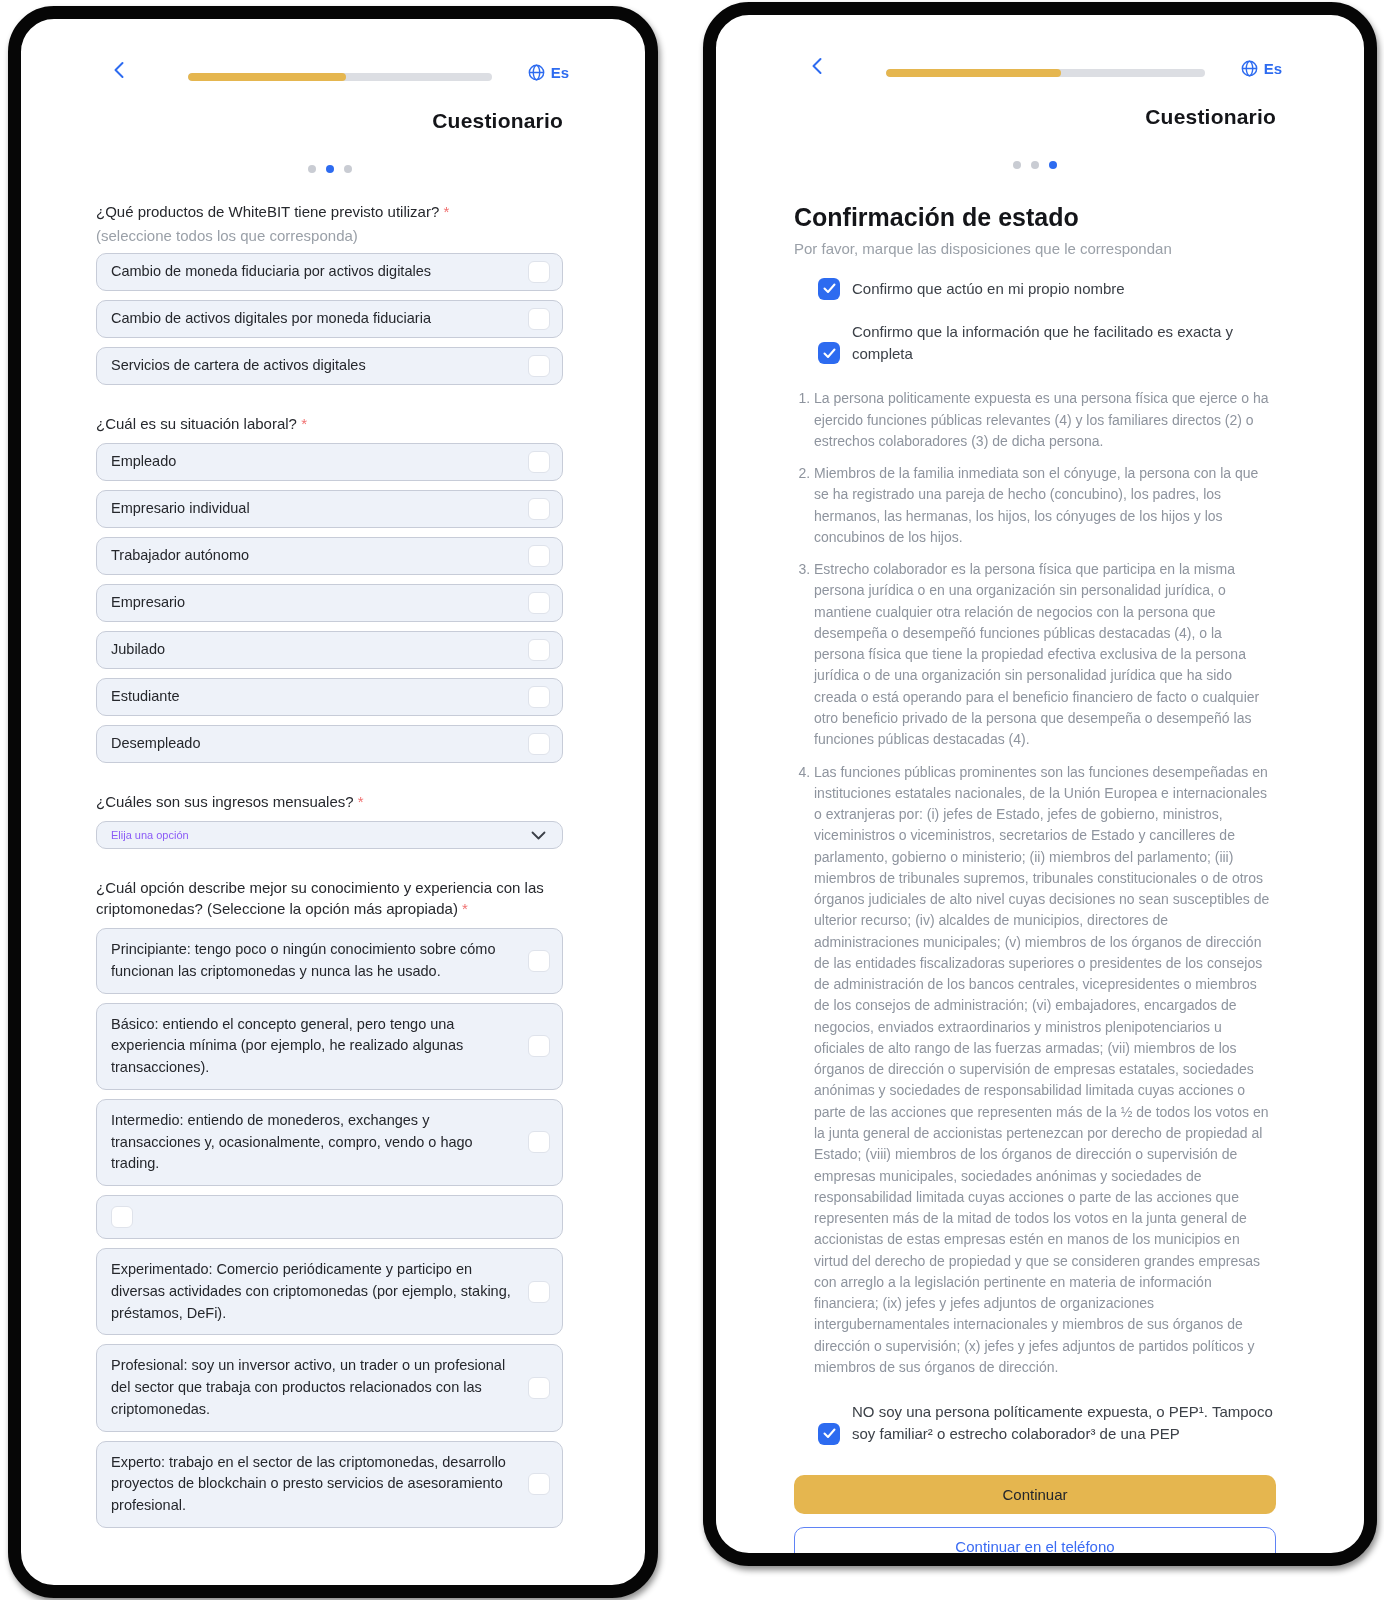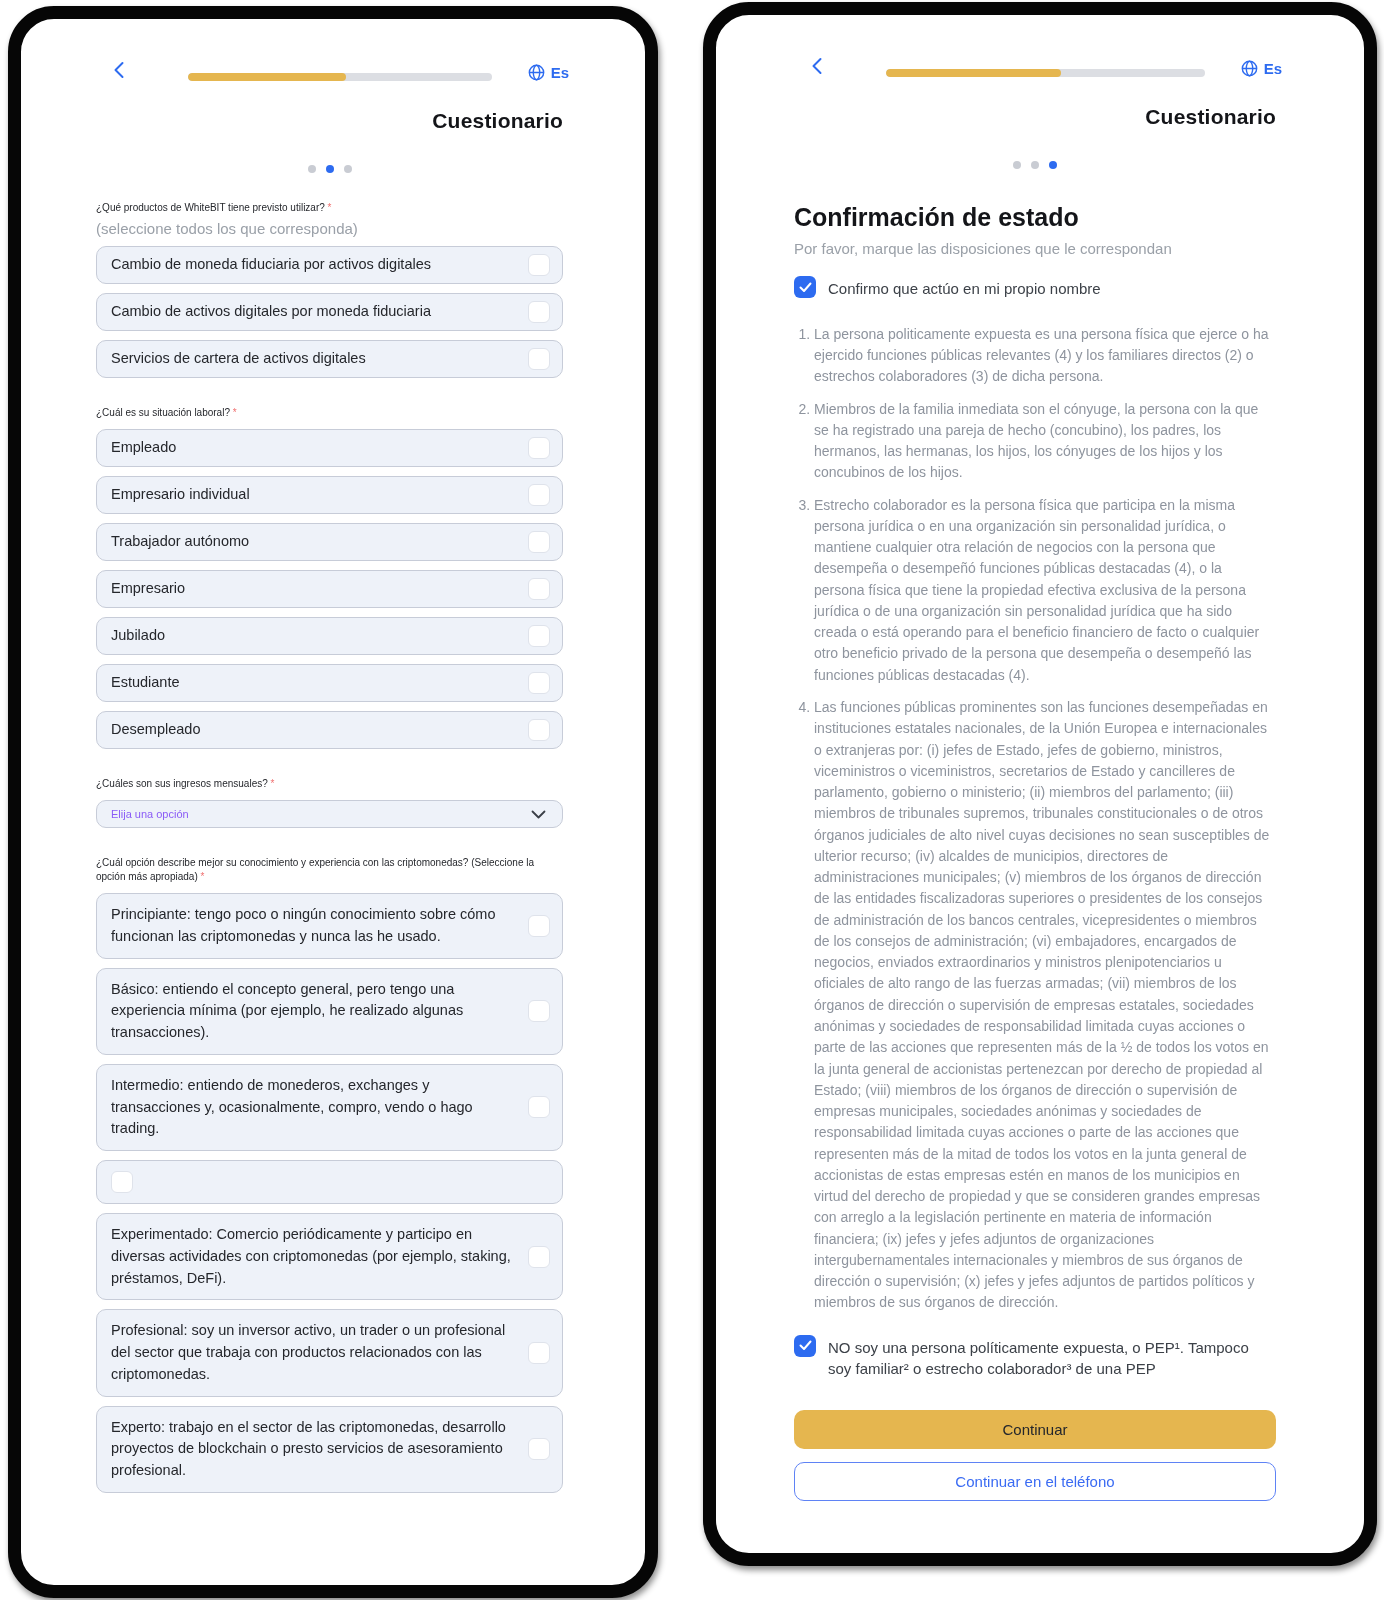--- a/index.html
+++ b/index.html
@@ -25,39 +25,39 @@
   .progress{flex:1;height:8px;background:#dcdee3;border-radius:5px;margin:0 36px 0 58px;overflow:hidden;}
   .progress-fill{height:100%;background:#e5b64f;border-radius:5px;width:50%;}
   .lang{display:flex;align-items:center;gap:6px;color:#2d6bf0;font-size:15px;font-weight:700;cursor:pointer;margin-right:-6px;}
 
   .title{text-align:right;font-size:21px;font-weight:700;color:#141519;margin-top:28px;letter-spacing:.2px;}
   .dots{display:flex;justify-content:center;gap:10px;margin-top:32px;}
   .dot{width:8px;height:8px;border-radius:50%;background:#c9ccd3;}
   .dot.active{background:#2d6bf0;}
 
   
-  .q-label{font-size:10px;color:#26282d;line-height:1.4;margin:28px 0 0 0;}
+  .q-label{font-size:15px;color:#26282d;line-height:1.4;margin:28px 0 0 0;}
   .q-label .req{color:#f07070;}
   .q-hint{font-size:15px;color:#9aa0a8;margin-top:5px;}
   .opt{
     display:flex;align-items:center;justify-content:space-between;gap:14px;
     background:#eef2f9;border:1px solid #c7ccd8;border-radius:10px;
     padding:7px 12px 7px 14px;margin-top:9px;min-height:20px;cursor:pointer;
     box-sizing:border-box;
   }
   .opt-label{font-size:14.5px;color:#25272c;line-height:1.5;}
   .cbx{width:20px;height:20px;background:#ffffff;border:1px solid #dfe3eb;border-radius:6px;flex-shrink:0;}
   .opt.tall{padding-top:10px;padding-bottom:10px;}
   .select-placeholder{font-size:11px;color:#8b5cf6;}
   .chev{flex-shrink:0;display:flex;align-items:center;margin-right:4px;}
 
   
   .section-title{font-size:25px;font-weight:700;color:#141519;margin-top:34px;}
   .section-sub{font-size:15px;color:#9aa0a8;margin-top:8px;}
-  .confirm-row{display:flex;align-items:flex-start;gap:12px;margin-top:20px;cursor:pointer;}
+  .confirm-row{display:flex;align-items:flex-end;gap:12px;margin-top:20px;cursor:pointer;margin-left:24px;}
   .cbx-checked{
     width:22px;height:22px;background:#2d6bf0;border-radius:6px;flex-shrink:0;
     display:flex;align-items:center;justify-content:center;margin-top:-1px;
   }
   .confirm-label{font-size:15px;color:#3c4148;line-height:1.45;padding-top:1px;}
   ol.notes{margin:24px 0 0 0;padding-left:20px;}
   ol.notes li{font-size:14px;color:#8e949e;line-height:1.52;margin-bottom:11px;}
   ol.notes li:last-child{margin-bottom:0;}
   .pep-row{margin-top:22px;}
 
@@ -225,20 +225,28 @@
     <div class="section-sub">Por favor, marque las disposiciones que le correspondan</div>
 
     <div class="confirm-row">
       <span class="cbx-checked">
         <svg width="13" height="11" viewBox="0 0 13 11">
           <polyline points="1.5,5.5 5,9 11.5,1.5" fill="none" stroke="#ffffff" stroke-width="2" stroke-linecap="round" stroke-linejoin="round"></polyline>
         </svg>
       </span>
       <span class="confirm-label">Confirmo que actúo en mi propio nombre</span>
     </div>
+    <div class="confirm-row">
+      <span class="cbx-checked">
+        <svg width="13" height="11" viewBox="0 0 13 11">
+          <polyline points="1.5,5.5 5,9 11.5,1.5" fill="none" stroke="#ffffff" stroke-width="2" stroke-linecap="round" stroke-linejoin="round"></polyline>
+        </svg>
+      </span>
+      <span class="confirm-label">Confirmo que la información que he facilitado es exacta y completa</span>
+    </div>
 
     <ol class="notes">
       <li>La persona politicamente expuesta es una persona física que ejerce o ha ejercido funciones públicas relevantes (4) y los familiares directos (2) o estrechos colaboradores (3) de dicha persona.</li>
       <li>Miembros de la familia inmediata son el cónyuge, la persona con la que se ha registrado una pareja de hecho (concubino), los padres, los hermanos, las hermanas, los hijos, los cónyuges de los hijos y los concubinos de los hijos.</li>
       <li>Estrecho colaborador es la persona física que participa en la misma persona jurídica o en una organización sin personalidad jurídica, o mantiene cualquier otra relación de negocios con la persona que desempeña o desempeñó funciones públicas destacadas (4), o la persona física que tiene la propiedad efectiva exclusiva de la persona jurídica o de una organización sin personalidad jurídica que ha sido creada o está operando para el beneficio financiero de facto o cualquier otro beneficio privado de la persona que desempeña o desempeñó las funciones públicas destacadas (4).</li>
       <li>Las funciones públicas prominentes son las funciones desempeñadas en instituciones estatales nacionales, de la Unión Europea e internacionales o extranjeras por: (i) jefes de Estado, jefes de gobierno, ministros, viceministros o viceministros, secretarios de Estado y cancilleres de parlamento, gobierno o ministerio; (ii) miembros del parlamento; (iii) miembros de tribunales supremos, tribunales constitucionales o de otros órganos judiciales de alto nivel cuyas decisiones no sean susceptibles de ulterior recurso; (iv) alcaldes de municipios, directores de administraciones municipales; (v) miembros de los órganos de dirección de las entidades fiscalizadoras superiores o presidentes de los consejos de administración de los bancos centrales, vicepresidentes o miembros de los consejos de administración; (vi) embajadores, encargados de negocios, enviados extraordinarios y ministros plenipotenciarios u oficiales de alto rango de las fuerzas armadas; (vii) miembros de los órganos de dirección o supervisión de empresas estatales, sociedades anónimas y sociedades de responsabilidad limitada cuyas acciones o parte de las acciones que representen más de la ½ de todos los votos en la junta general de accionistas pertenezcan por derecho de propiedad al Estado; (viii) miembros de los órganos de dirección o supervisión de empresas municipales, sociedades anónimas y sociedades de responsabilidad limitada cuyas acciones o parte de las acciones que representen más de la mitad de todos los votos en la junta general de accionistas de estas empresas estén en manos de los municipios en virtud del derecho de propiedad y que se consideren grandes empresas con arreglo a la legislación pertinente en materia de información financiera; (ix) jefes y jefes adjuntos de organizaciones intergubernamentales internacionales y miembros de sus órganos de dirección o supervisión; (x) jefes y jefes adjuntos de partidos políticos y miembros de sus órganos de dirección.</li>
     </ol>
 
     <div class="confirm-row pep-row">
       <span class="cbx-checked">

